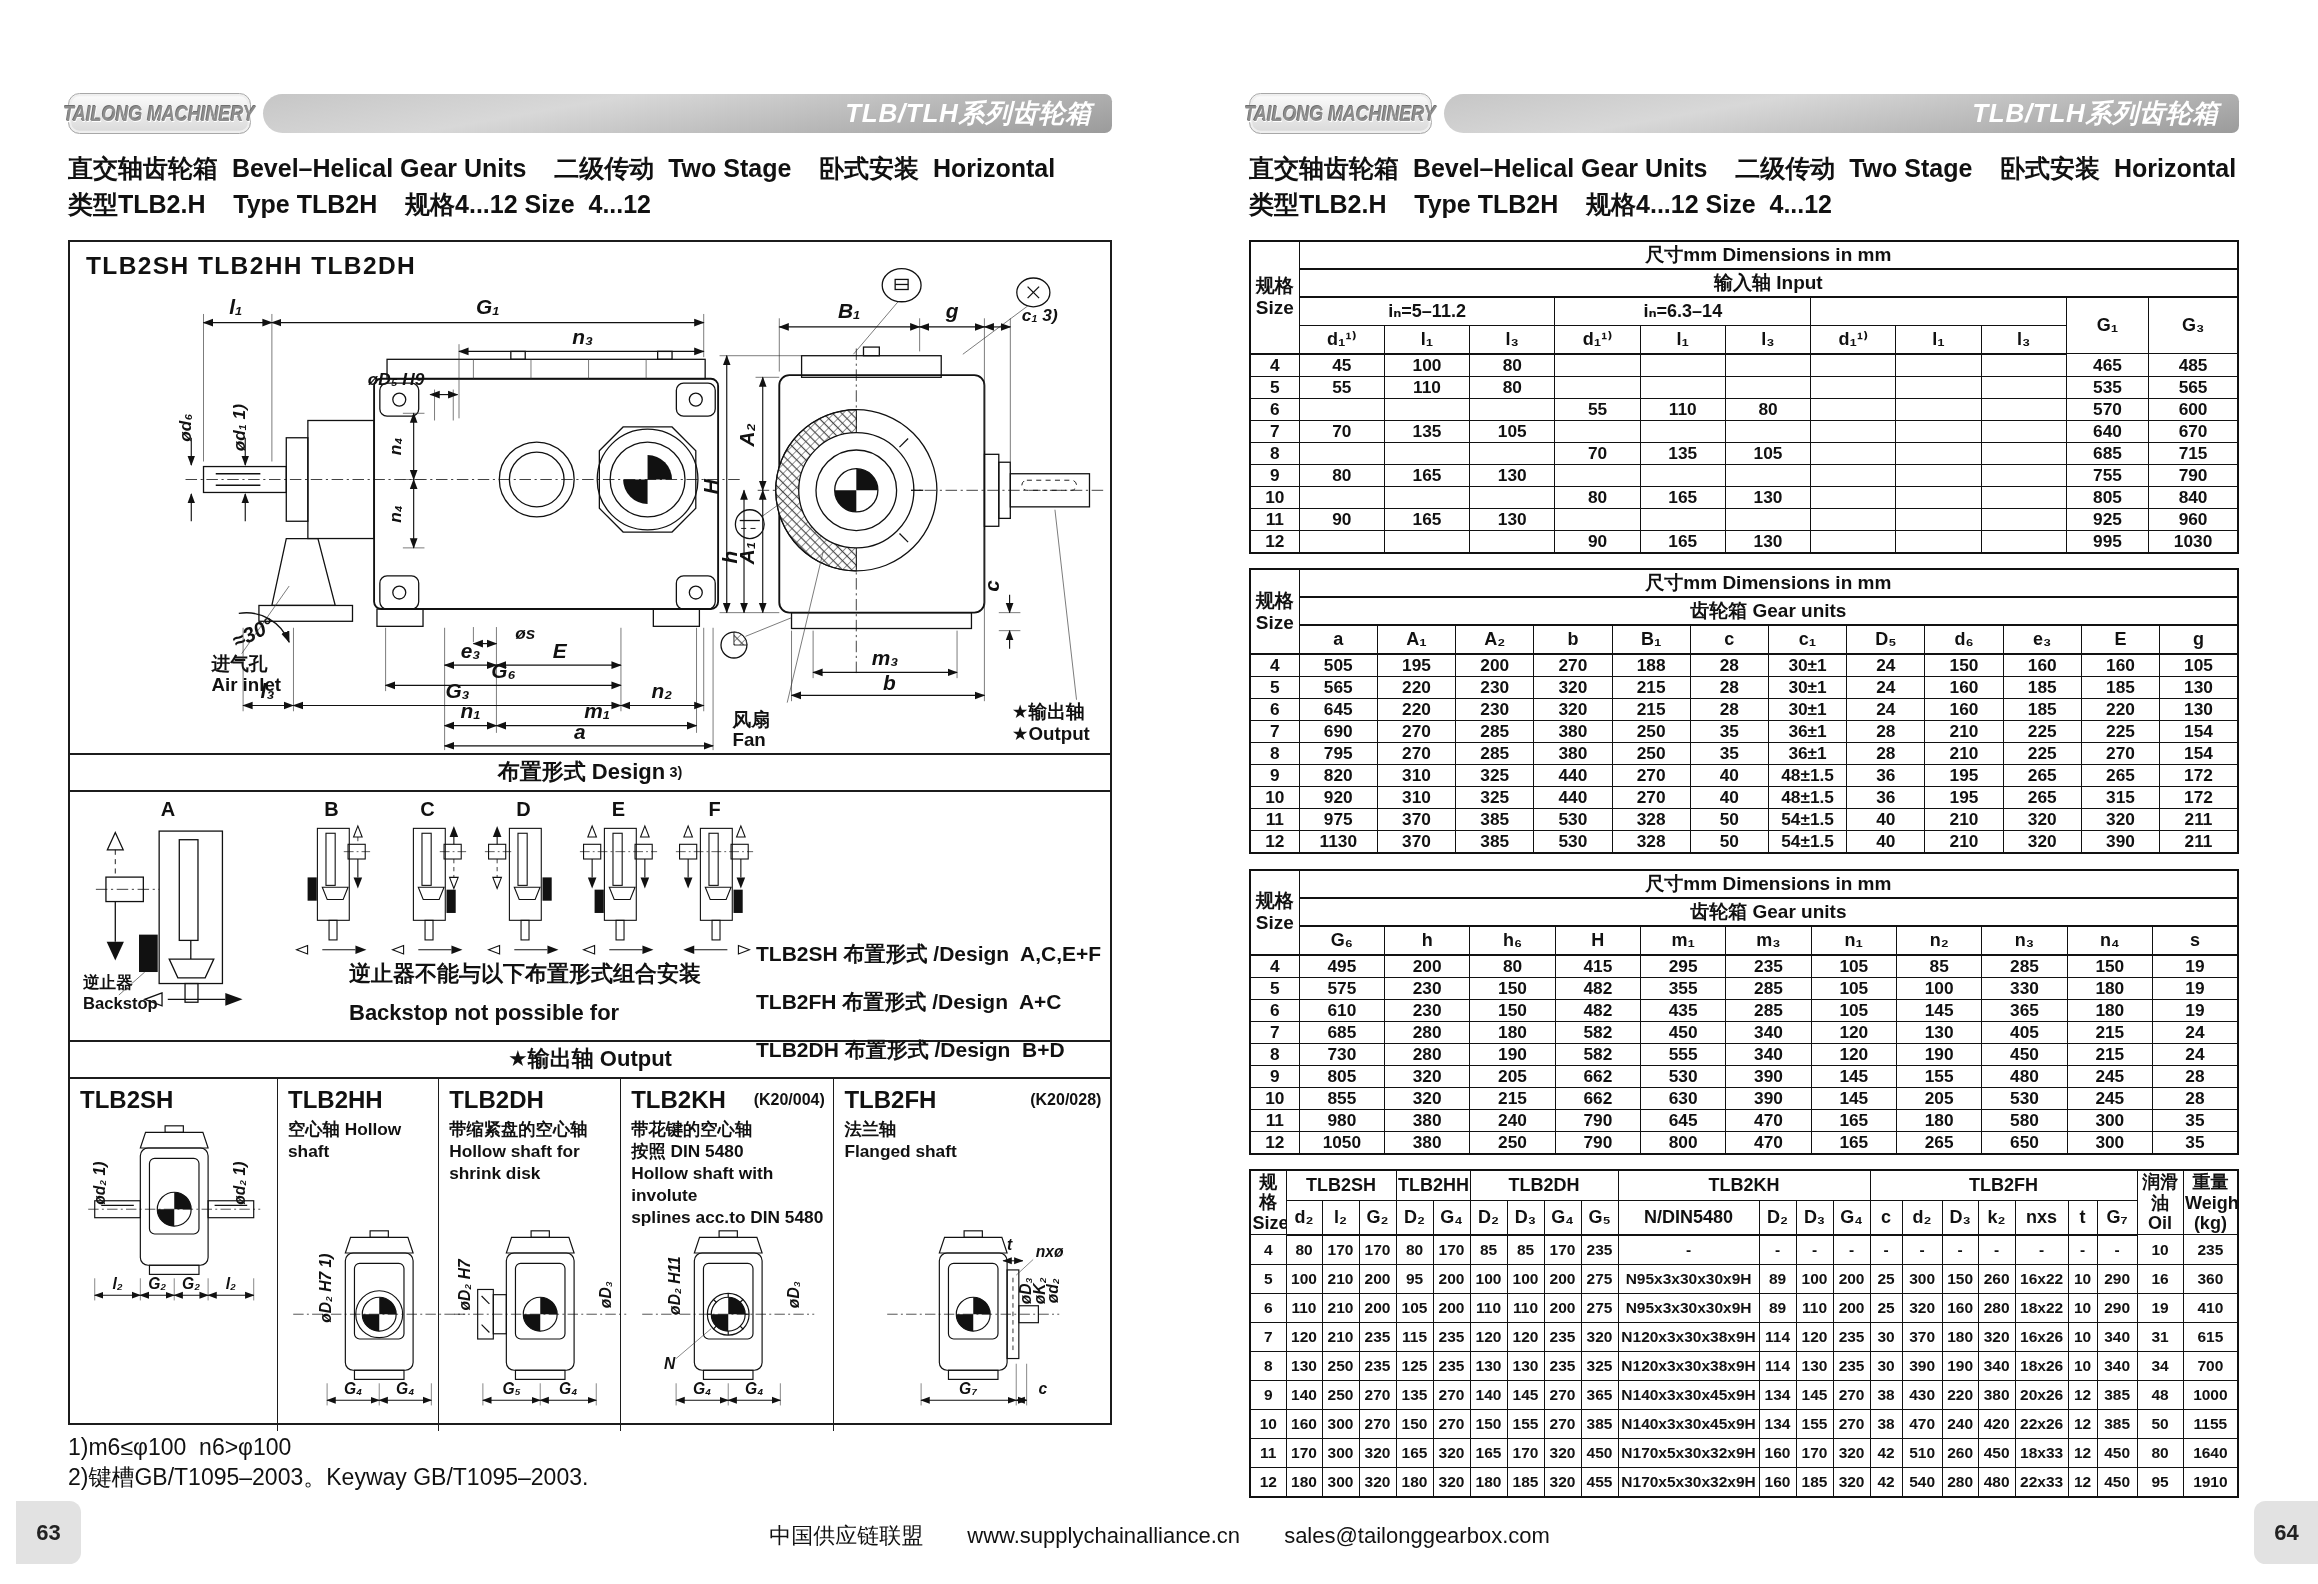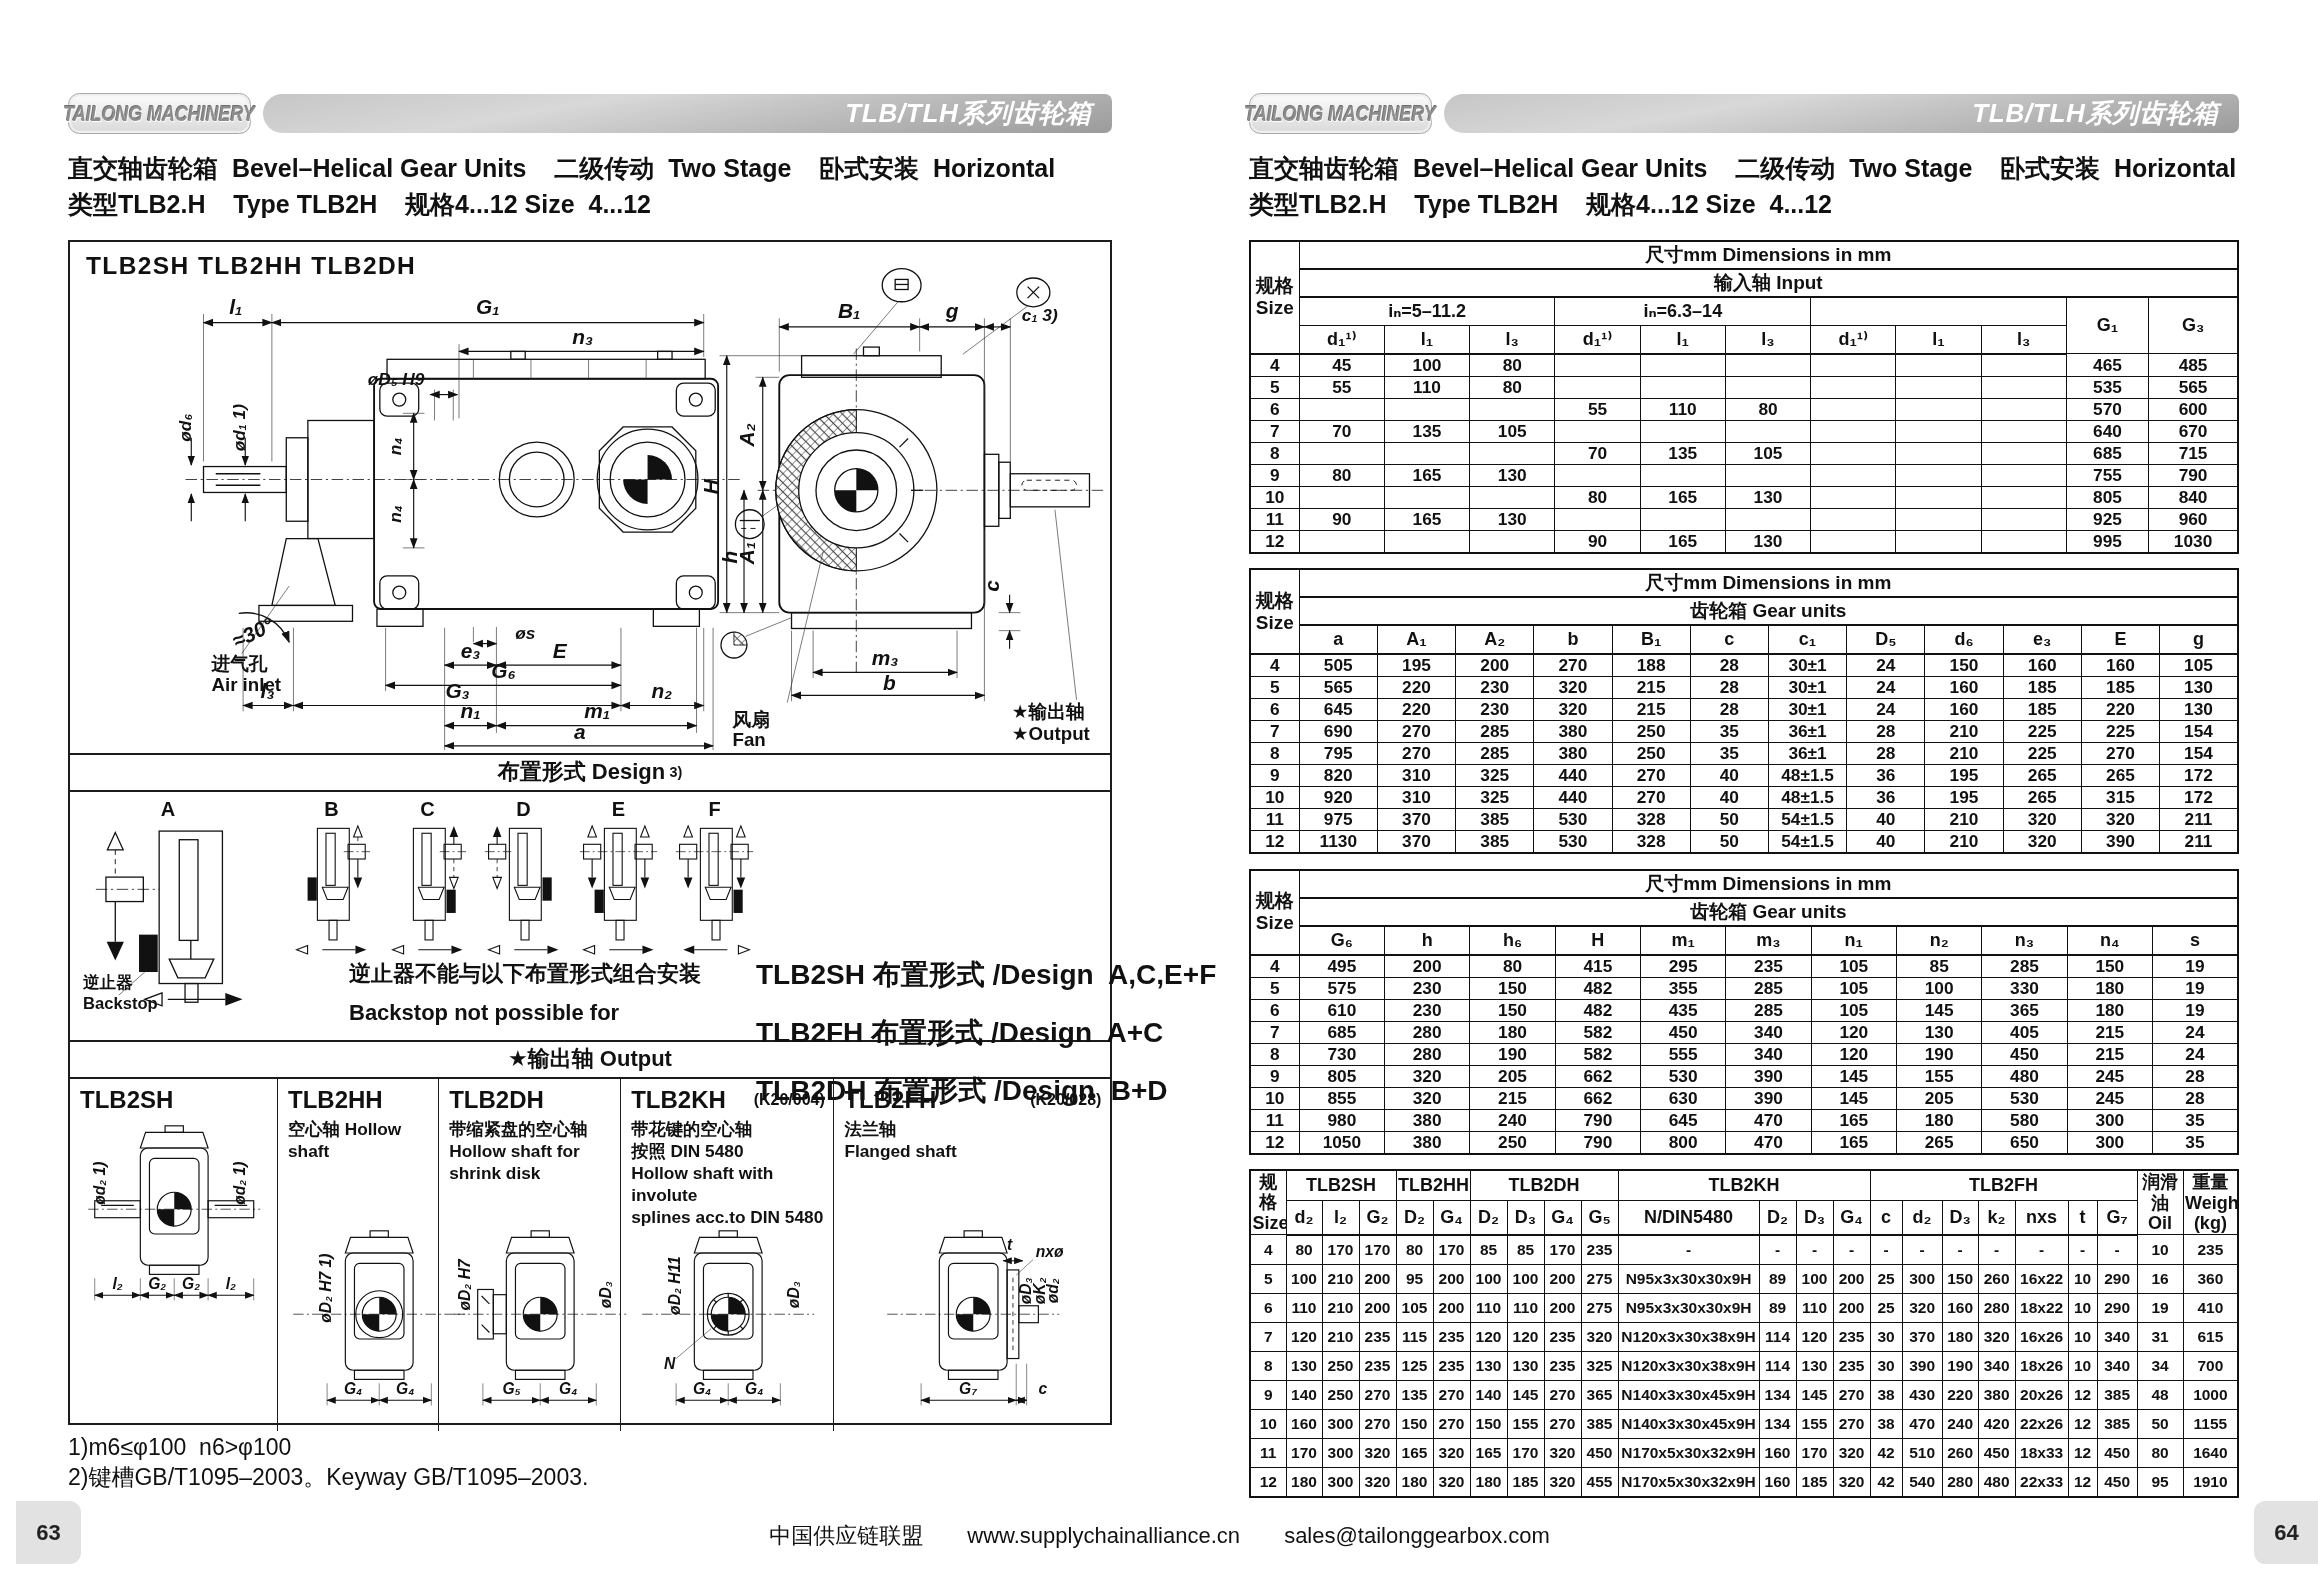--- a/index.html
+++ b/index.html
@@ -34,21 +34,21 @@
   .sec-bar{border-top:2.2px solid #1c1c1c;border-bottom:2.2px solid #1c1c1c;height:35px;
     display:flex;align-items:center;justify-content:center;font-size:22px;font-weight:bold;gap:4.3px;}
   .sec-bar sup{font-size:14.4px;}
 
   .design-area{position:relative;height:248px;}
   .variant{position:absolute;top:5.8px;text-align:center;}
   .variant .vl{font-size:20px;font-weight:bold;height:23px;}
   .backstop-label{position:absolute;left:13px;top:181px;font-size:16.6px;font-weight:bold;line-height:1.25;}
   .design-note{position:absolute;left:279px;top:167px;font-size:22px;font-weight:bold;}
   .design-note div{margin-bottom:11.5px;white-space:pre;}
-  .design-rules{position:absolute;left:686px;top:164px;font-size:28px;font-weight:bold;}
+  .design-rules{position:absolute;left:686px;top:148px;font-size:21px;font-weight:bold;}
   .design-rules div{margin-bottom:20px;white-space:pre;}
 
   .output-area{display:flex;height:352px;}
   .out-col{border-right:1.8px solid #1c1c1c;padding:7.2px 8.6px 4.3px 10px;position:relative;box-sizing:border-box;}
   .out-col:last-child{border-right:none;}
   .oc1{width:20%;}.oc2{width:15.5%;}.oc3{width:17.5%;}.oc4{width:20.5%;}.oc5{width:26.5%;}
   .out-model{font-size:24px;font-weight:bold;display:flex;justify-content:space-between;align-items:flex-start;height:32px;}
   .out-code{font-size:16px;font-weight:bold;margin-top:5px;}
   .out-desc{height:105px;font-size:17.3px;font-weight:bold;line-height:1.28;}
   .out-svg{display:block;margin:0 auto;height:202px;width:auto;}

